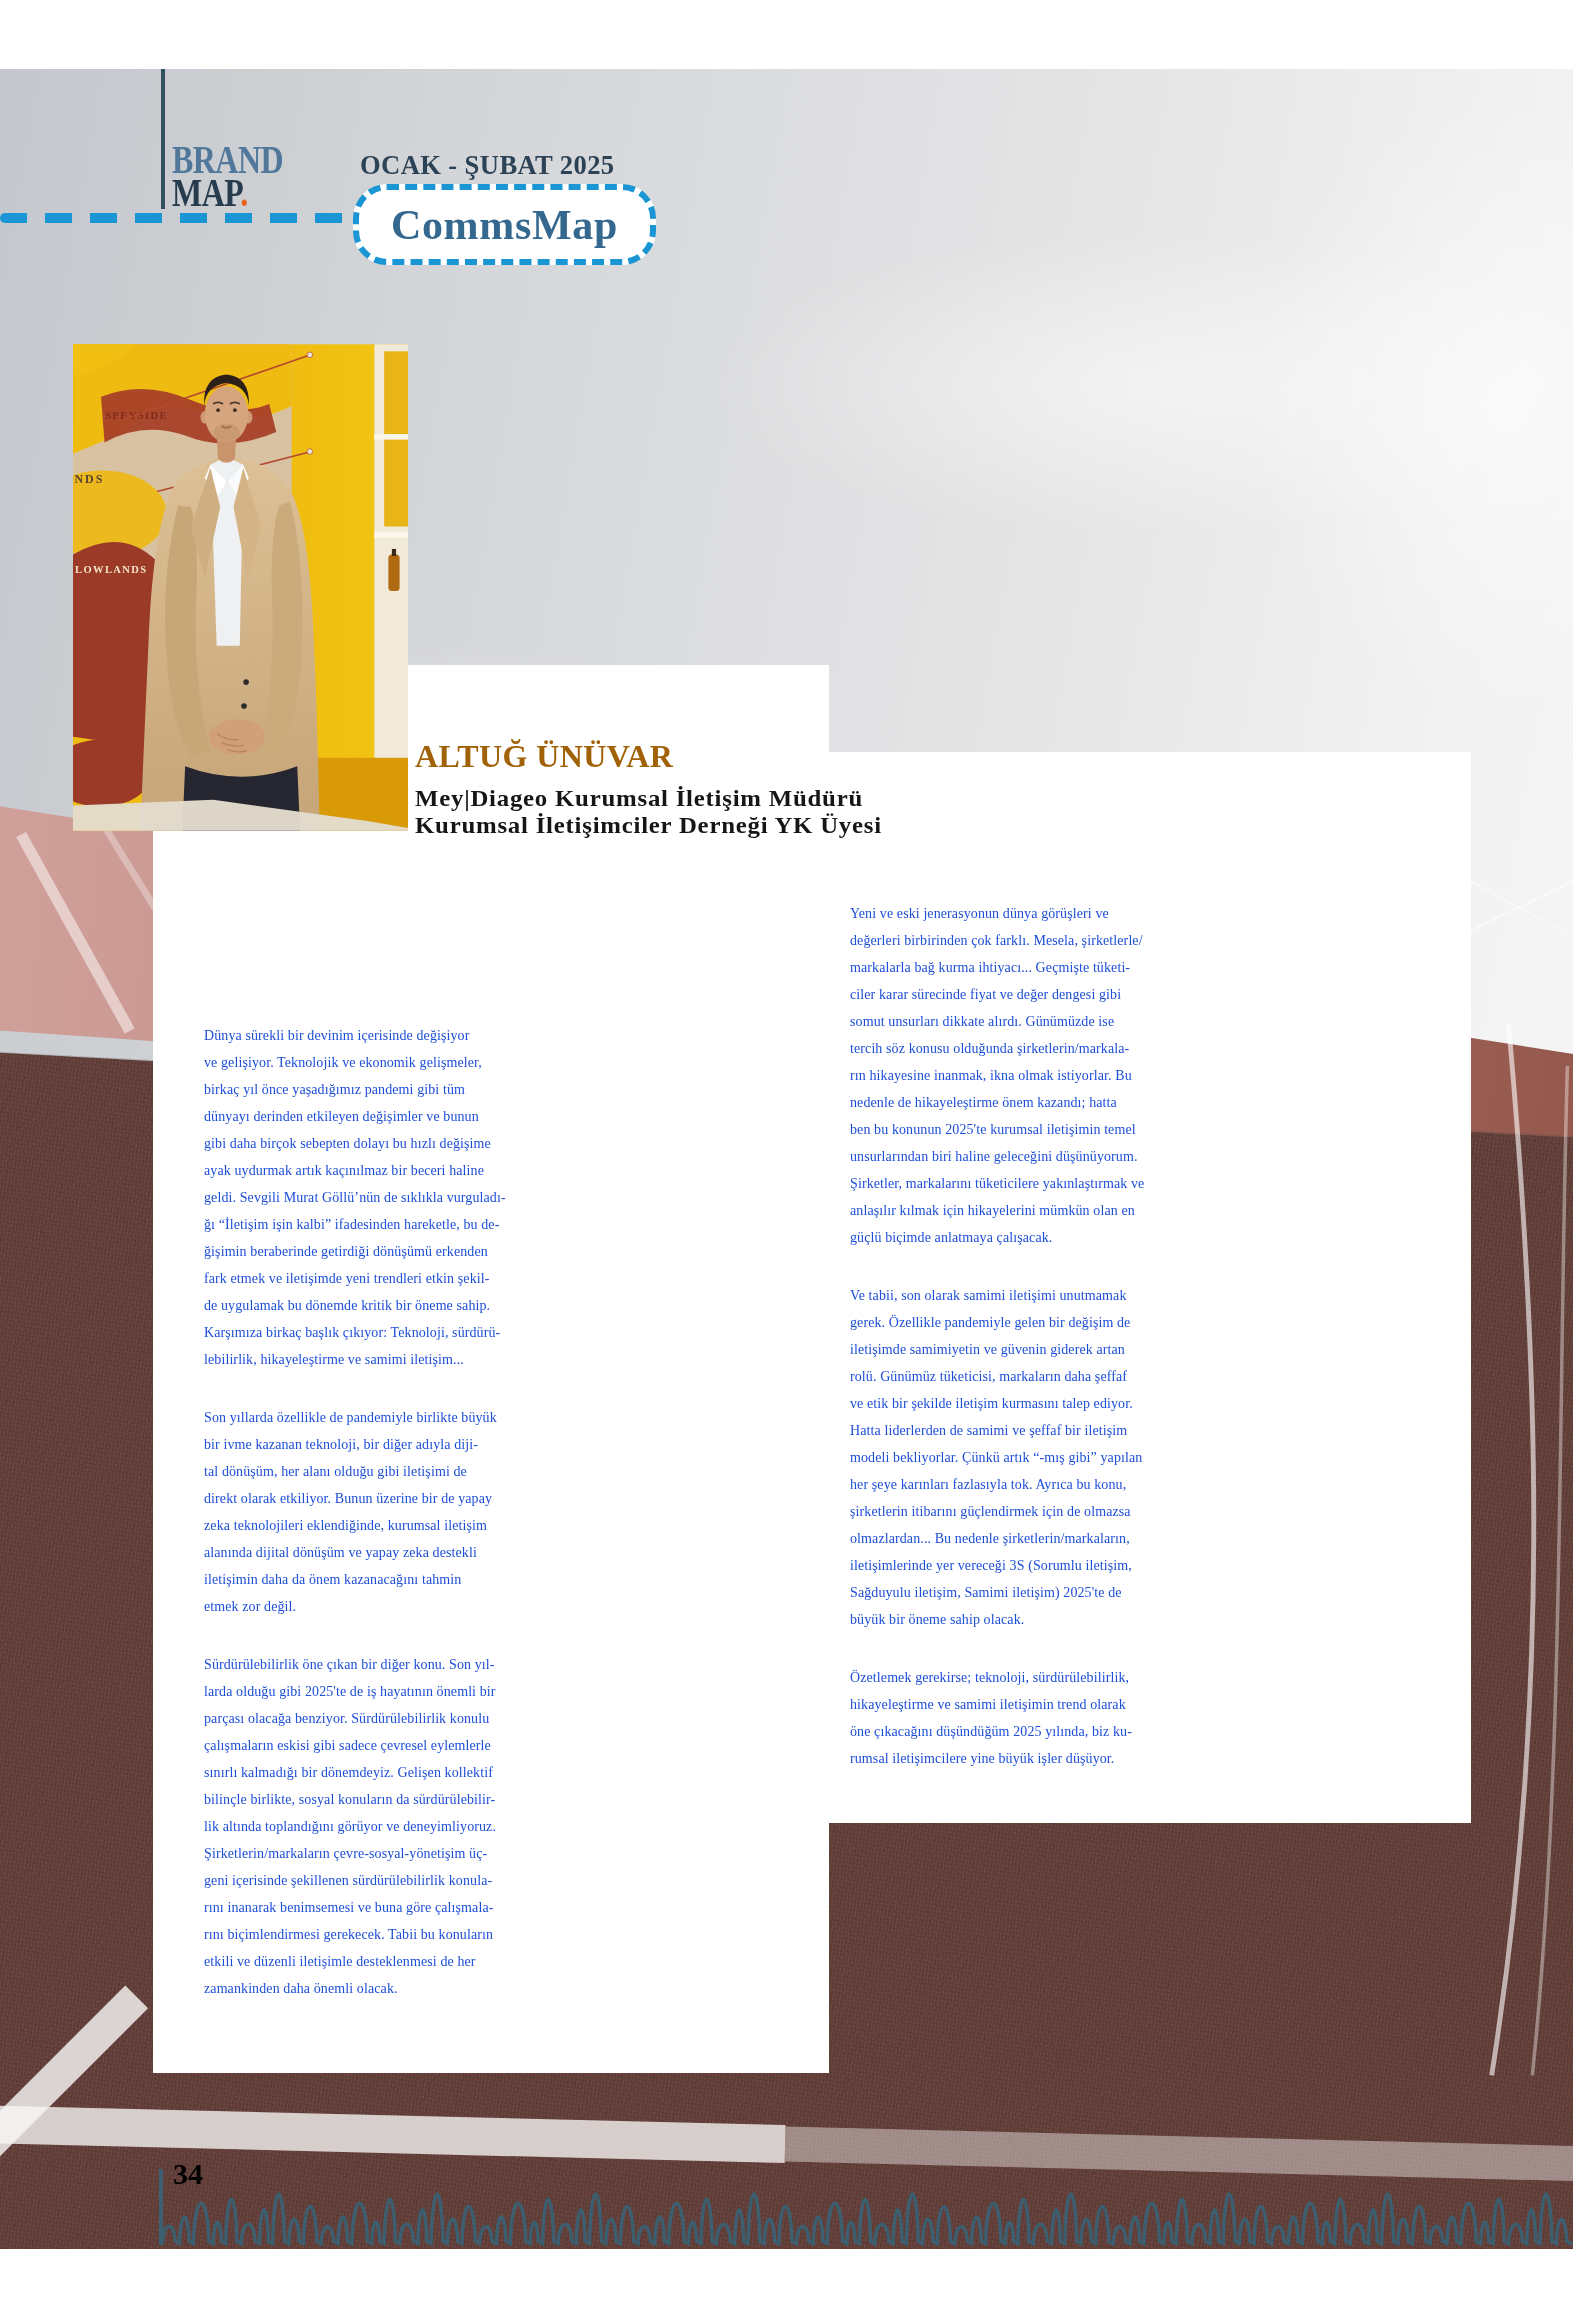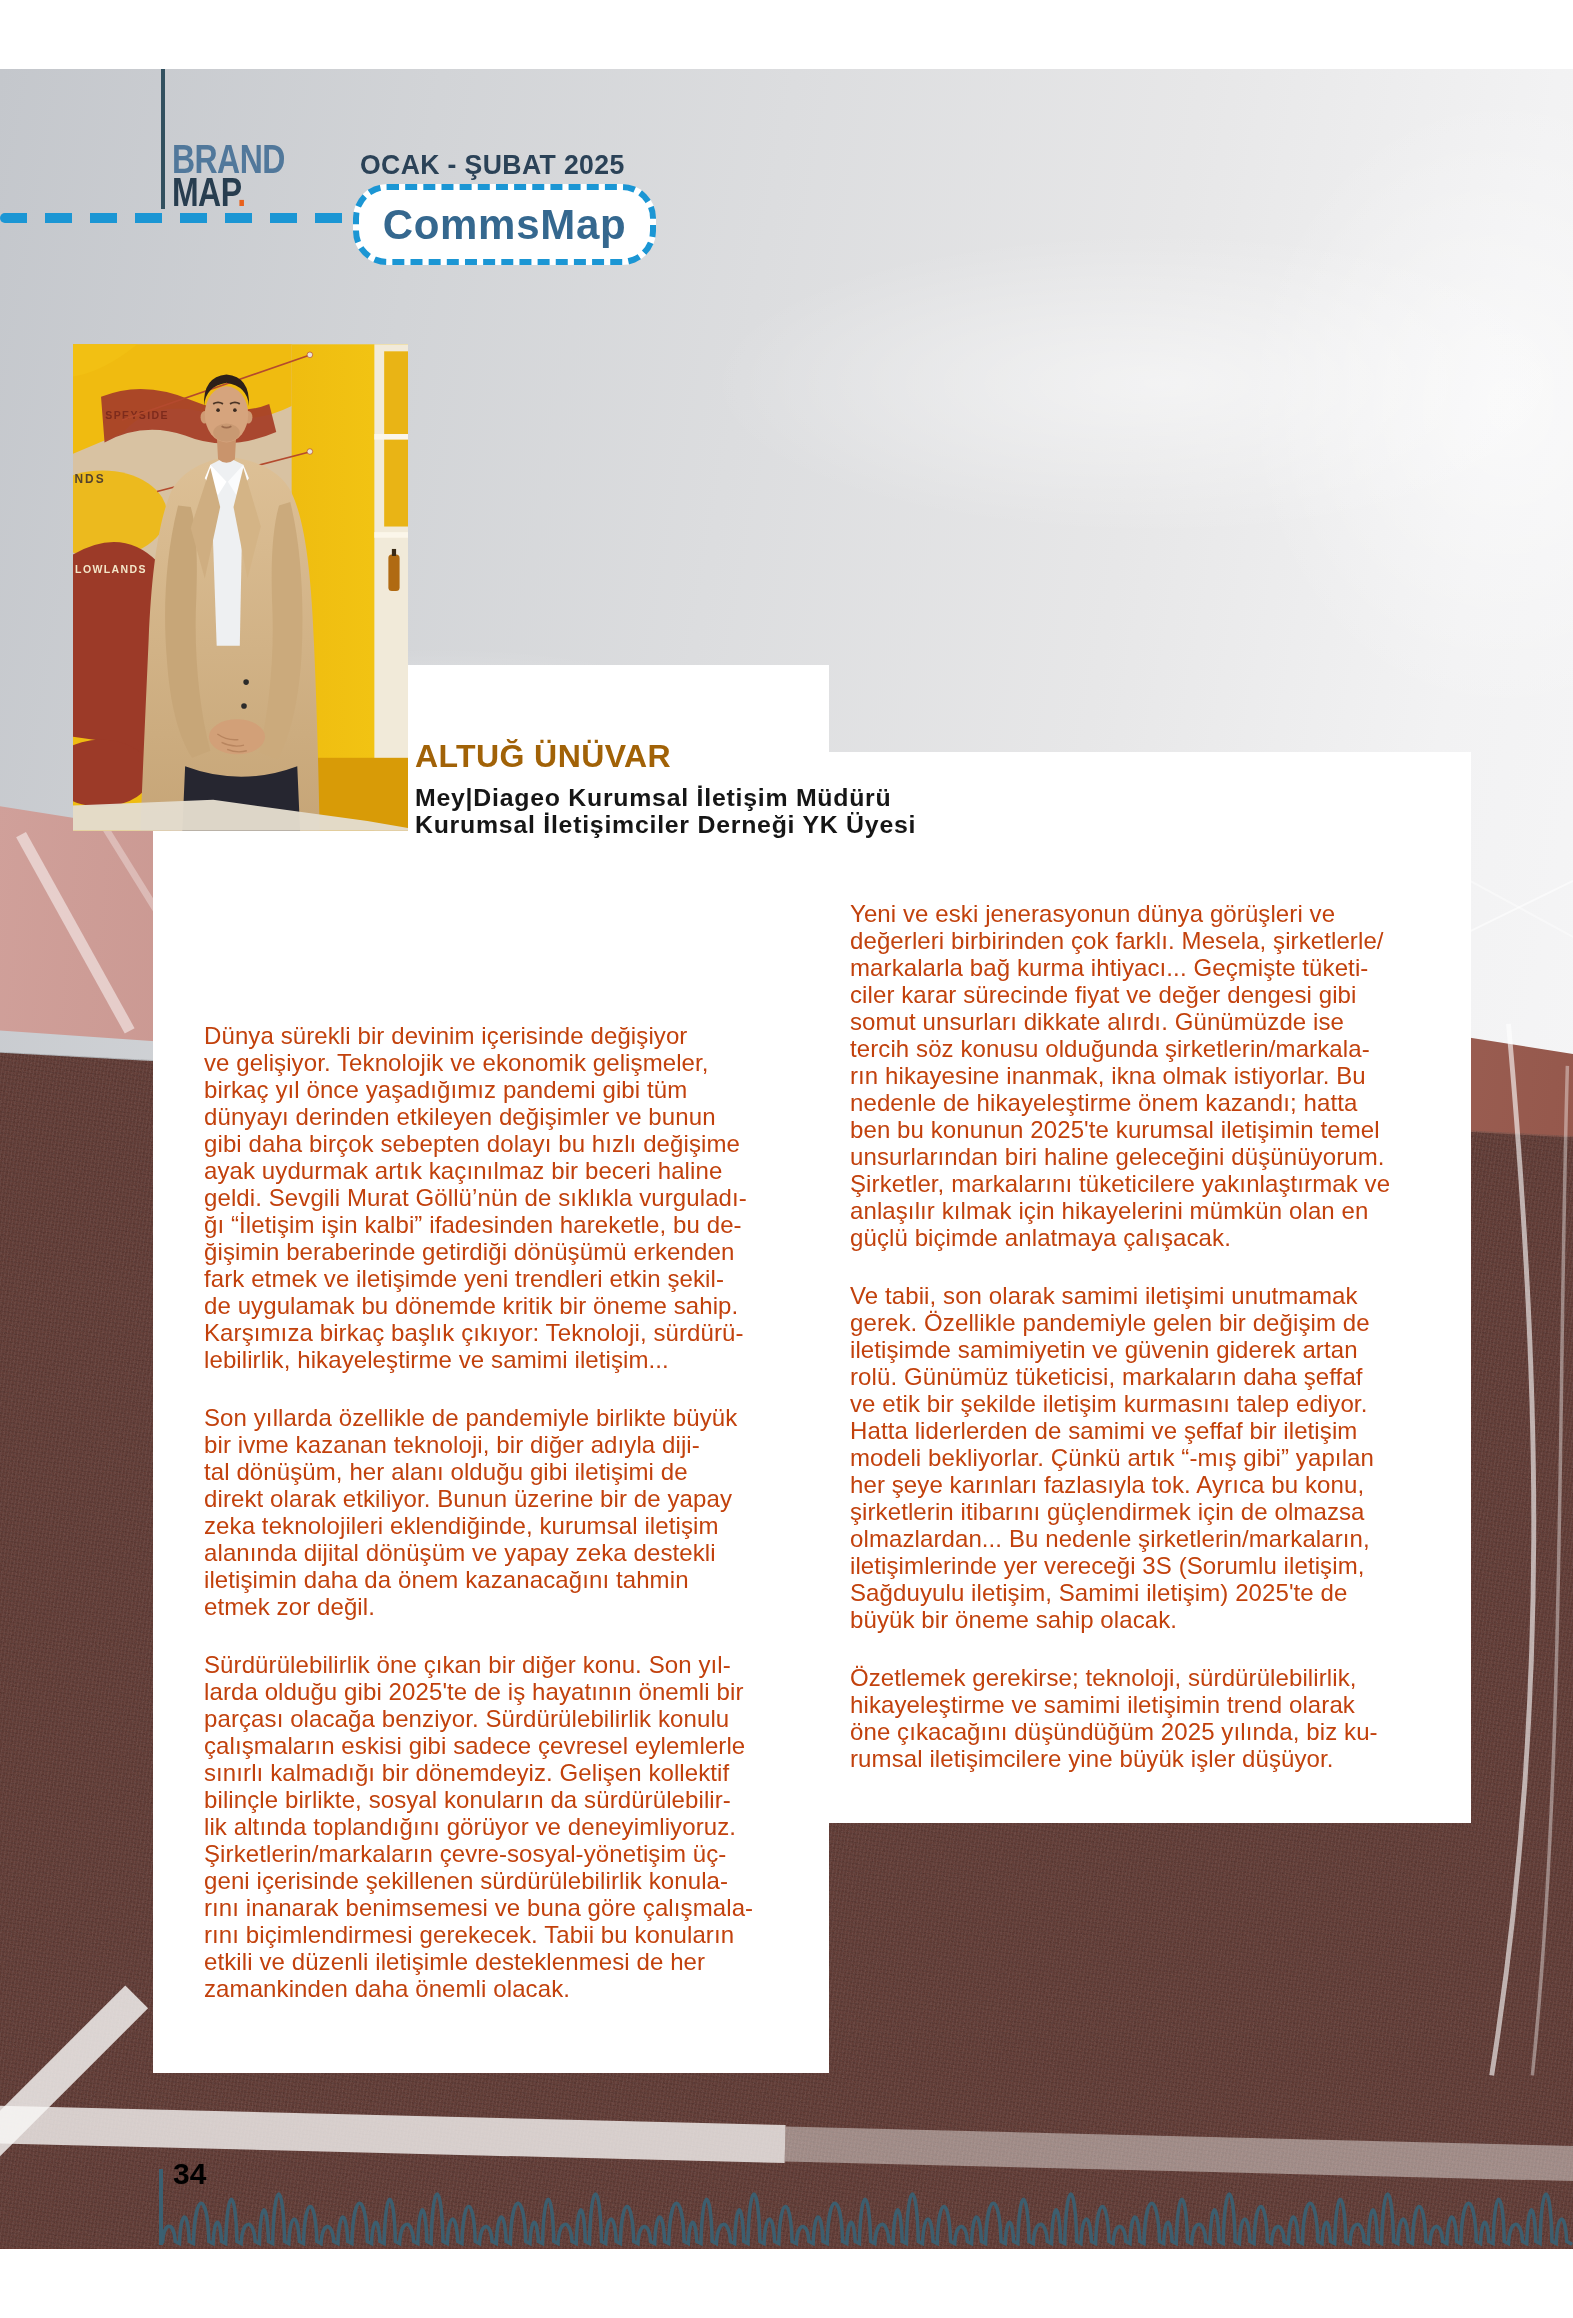--- a/index.html
+++ b/index.html
@@ -1,18 +1,18 @@
 <!DOCTYPE html>
 <html style="font-size:11.2px"><head>
 <meta charset="utf-8">
 <style>
   * { margin:0; padding:0; box-sizing:border-box; }
   html,body { background:#ffffff; }
   body { width:1573px; height:2319px; font-family:"Liberation Sans", sans-serif; }
-  .page { position:relative; width:1573px; height:2319px; overflow:hidden; background:#ffffff; }
+  .page { position:relative; width:1573px; height:2319px; overflow:hidden; background:#ffffff;font-family:Liberation Serif, serif; }
 
   
   .bg-sky { position:absolute; left:0; top:69px; width:1573px; height:1123px;
     background:
       radial-gradient(ellipse 491px 168px at 28% 62%, rgba(255,255,255,.55), transparent 70%),
       radial-gradient(ellipse 631px 210px at 74% 28%, rgba(255,255,255,.5), transparent 72%),
       radial-gradient(ellipse 421px 154px at 55% 82%, rgba(160,165,172,.35), transparent 70%),
       radial-gradient(ellipse 351px 421px at 96% 30%, rgba(255,255,255,.55), transparent 75%),
       linear-gradient(100deg, #c4c7cc 0%, #d2d4d7 25%, #dcdddf 45%, #e7e7e8 68%, #f2f2f3 88%, #f5f5f6 100%);
   }
@@ -63,21 +63,21 @@
   .name { font-size:32px; font-weight:bold; color:#a16207; letter-spacing:0.4px; }
   .titles { margin-top:9.8px; font-size:23px; font-weight:bold; color:#161616; line-height:27px;
             letter-spacing:0.7px; transform:scaleX(1.08); transform-origin:left top; white-space:nowrap; }
 
   
   .quote { position:absolute; left:186px; top:868px; width:624px; font-size:24px; font-weight:bold;
            line-height:32px; color:#1a1a1a; white-space:pre-line; letter-spacing:-0.1px; }
   .coltext { position:absolute; width:628px; }
   .col-left  { left:204px;  top:1022px; }
   .col-right { left:850px; top:900px; }
-  .coltext p { font-size:24px; line-height:27px; color:#c2410c; margin:0 0 31px 0; white-space:pre-line; letter-spacing:0.1px; }
+  .coltext p { font-size:14px; line-height:27px; color:#1d4ed8; margin:0 0 31px 0; white-space:pre-line; letter-spacing:0.1px; }
 
   
   .pgnum { position:absolute; left:173px; top:2157px; font-size:30px; font-weight:bold; color:#000000; }
   .rule-v2 { position:absolute; left:159px; top:2169px; width:3.5px; height:76px; background:#3a6072; }
 </style>
 </head>
 <body>
 
 <div class="page">
 

